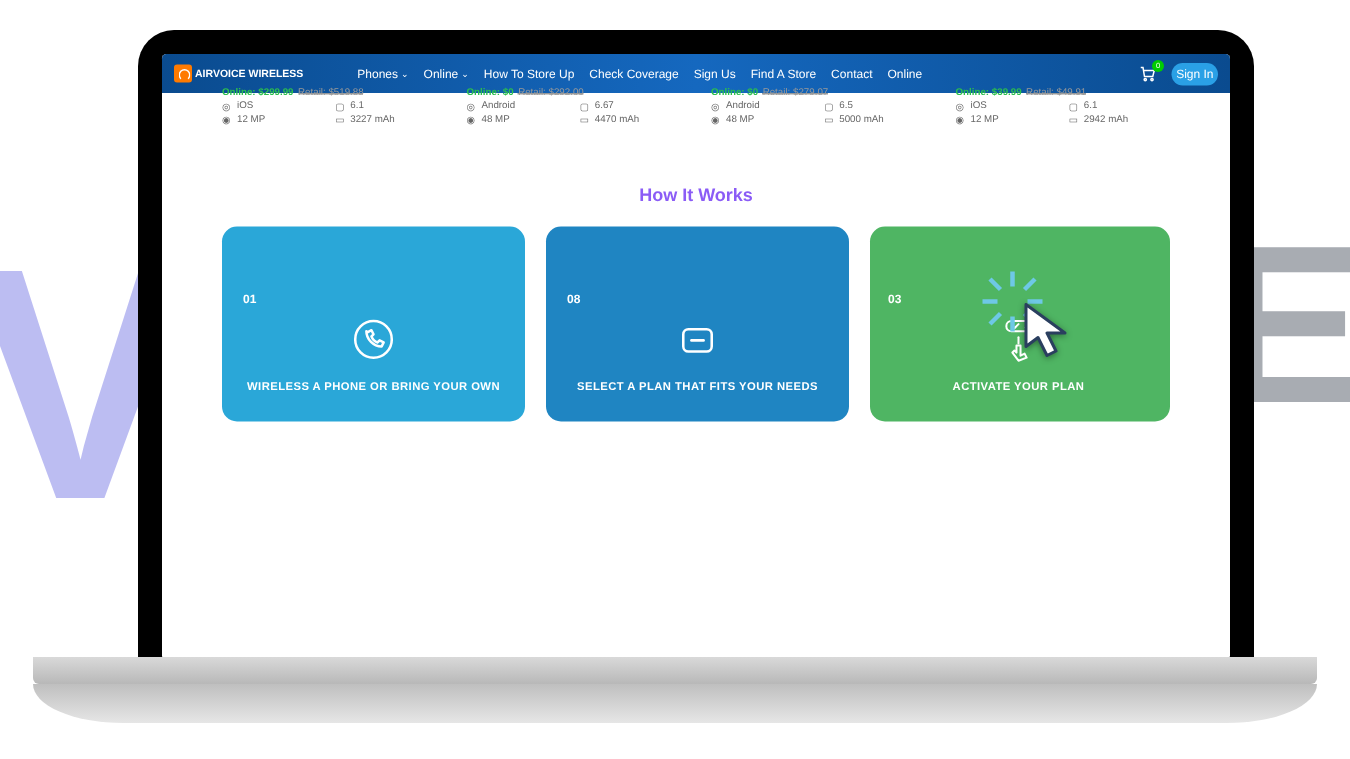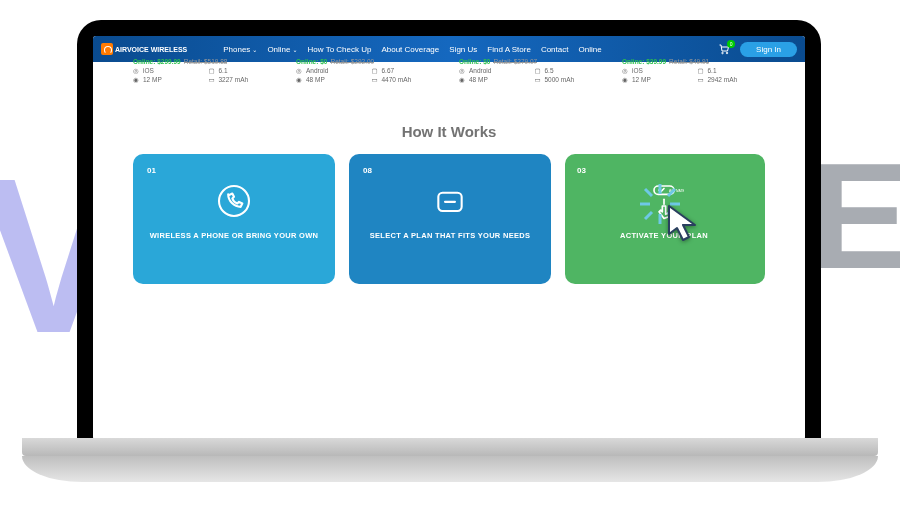--- a/index.html
+++ b/index.html
@@ -3,58 +3,58 @@
 <meta charset="utf-8">
 <style>
 * { margin: 0; padding: 0; box-sizing: border-box; font-family: Arial, Helvetica, sans-serif; }
 body { width: 900px; height: 506px; background: #fff; position: relative; overflow: hidden; }
 
 
 .bg-text-left { position: absolute; left: -20px; top: 130px; font-size: 220px; font-weight: 800; color: #5a5be0; opacity: .4; letter-spacing: -10px; z-index: 0; }
 .bg-text-right { position: absolute; right: -10px; top: 130px; font-size: 150px; font-weight: 800; color: #6f7680; opacity: .6; z-index: 0; }
 
 
-.laptop { position: absolute; top: 20px; left: 77px; width: 744px; height: 420px; background: #000; border-radius: 24px 24px 0 0; padding: 16px 16px 0 16px; z-index: 2; }
+.laptop { position: absolute; top: 20px; left: 92px; width: 744px; height: 420px; background: #000; border-radius: 24px 24px 0 0; padding: 16px 16px 0 16px; z-index: 2; }
 .screen { width: 100%; height: 100%; background: #fff; border-radius: 3px; overflow: hidden; display: flex; flex-direction: column; }
 .laptop-base { position: absolute; top: 438px; left: 22px; width: 856px; height: 18px; background: linear-gradient(#d9d9d9,#b8b8b8); border-radius: 0 0 4px 4px; z-index: 3; }
 .laptop-foot { position: absolute; top: 456px; left: 22px; width: 856px; height: 26px; background: linear-gradient(#bfbfbf,#e6e6e6); border-radius: 0 0 60px 60px / 0 0 26px 26px; z-index: 2; }
 
 
 .nav { height: 26px; background: linear-gradient(90deg,#0a4b8f,#1568bf,#0a4b8f); display: flex; align-items: center; padding: 0 8px; color: #fff; font-size: 8px; gap: 10px; white-space: nowrap; }
 .logo { display: flex; align-items: center; gap: 2px; font-weight: 700; font-size: 7px; color: #fff; }
 .logo-mark { width: 12px; height: 12px; background: #ff7a00; border-radius: 2px; position: relative; }
 .logo-mark::after { content:''; position:absolute; top:3px; left:3px; width:6px; height:6px; border:1px solid #fff; border-radius:50%; border-bottom-color:transparent; }
 .nav-spacer { flex: 0 0 16px; }
 .nav-item { cursor: pointer; display: flex; align-items: center; gap: 2px; }
 .chev { font-size: 6px; }
 .nav-fill { flex: 1; }
 .cart { position: relative; }
 .cart-badge { position: absolute; top: -3px; right: -5px; background: #0c0; color: #fff; border-radius: 50%; width: 8px; height: 8px; font-size: 5px; line-height: 8px; text-align: center; }
-.signin { background: #2aa0e6; padding: 3px 16px; border-radius: 10px; cursor: pointer; }
+.signin { background: #2aa0e6; padding: 3px 3px; border-radius: 10px; cursor: pointer; }
 
 
 .phones { display: flex; padding: 0 40px; gap: 20px; margin-top: -4px; }
 .phone { flex: 1; font-size: 6.5px; color: #666; }
 .price-line { margin-bottom: 2px; }
 .online { color: #2bbf4d; font-weight: 700; }
 .retail { color: #999; margin-left: 3px; position: relative; }
 .retail::after { content:''; position:absolute; left:0; right:0; top:50%; height:1px; background:#999; }
 .specs { display: grid; grid-template-columns: 1fr 1fr; gap: 2px 8px; }
 .spec { display: flex; align-items: center; gap: 3px; }
 .spec-icon { width: 7px; height: 7px; display: inline-block; position: relative; }
 
 
 .hiw { padding: 40px 40px 0; }
-.hiw-title { text-align: center; font-size: 15px; font-weight: 700; color: #737373; margin-bottom: 14px; }
+.hiw-title { text-align: center; font-size: 12px; font-weight: 700; color: #8b5cf6; margin-bottom: 14px; }
 .cards { display: flex; gap: 14px; }
 .card { flex: 1; border-radius: 10px; padding: 12px 14px 18px; color: #fff; text-align: center; position: relative; height: 130px; display: flex; flex-direction: column; align-items: center; justify-content: flex-start; }
 .card.blue1 { background: #2aa7d8; }
 .card.blue2 { background: #1f85c2; }
 .card.green { background: #4fb563; padding-left: 12px; }
-.card-num { align-self: flex-start; font-size: 8px; font-weight: 700; margin-bottom: 6px; }
+.card-num { align-self: flex-start; font-size: 8px; font-weight: 700; margin-bottom: 6px; margin-top: 32px; }
 .card-icon { width: 40px; height: 40px; margin-bottom: 10px; }
 .card-text { font-size: 7.5px; font-weight: 700; letter-spacing: .3px; line-height: 1.4; }
 
 
 .cursor { position: absolute; bottom: 40px; right: 64px; z-index: 5; filter: drop-shadow(0 1px 2px rgba(0,0,0,.4)); }
 .burst { position: absolute; bottom: 55px; right: 80px; z-index: 4; }
 .burst line { stroke: #6ec8e6; stroke-width: 3; }
 
 
 svg { display: block; }
@@ -75,22 +75,22 @@
       </div>
       <span class="nav-spacer"></span>
       <span class="nav-item">
           <span>Phones</span>
           <span class="chev">⌄</span>
         </span>
       <span class="nav-item">
           <span>Online</span>
           <span class="chev">⌄</span>
         </span>
-      <span class="nav-item">How To Check Up</span>
-      <span class="nav-item">About Coverage</span>
+      <span class="nav-item">How To Store Up</span>
+      <span class="nav-item">Check Coverage</span>
       <span class="nav-item">Sign Us</span>
       <span class="nav-item">Find A Store</span>
       <span class="nav-item">Contact</span>
       <span class="nav-item">Online</span>
       <span class="nav-fill"></span>
       <span class="nav-item cart">
         <svg width="12" height="12" viewBox="0 0 24 24" fill="none" stroke="#fff" stroke-width="2">
             <circle cx="9" cy="20" r="1.5"></circle>
             <circle cx="18" cy="20" r="1.5"></circle>
             <path d="M3 4h3l2 12h11l2-8H7"></path>

